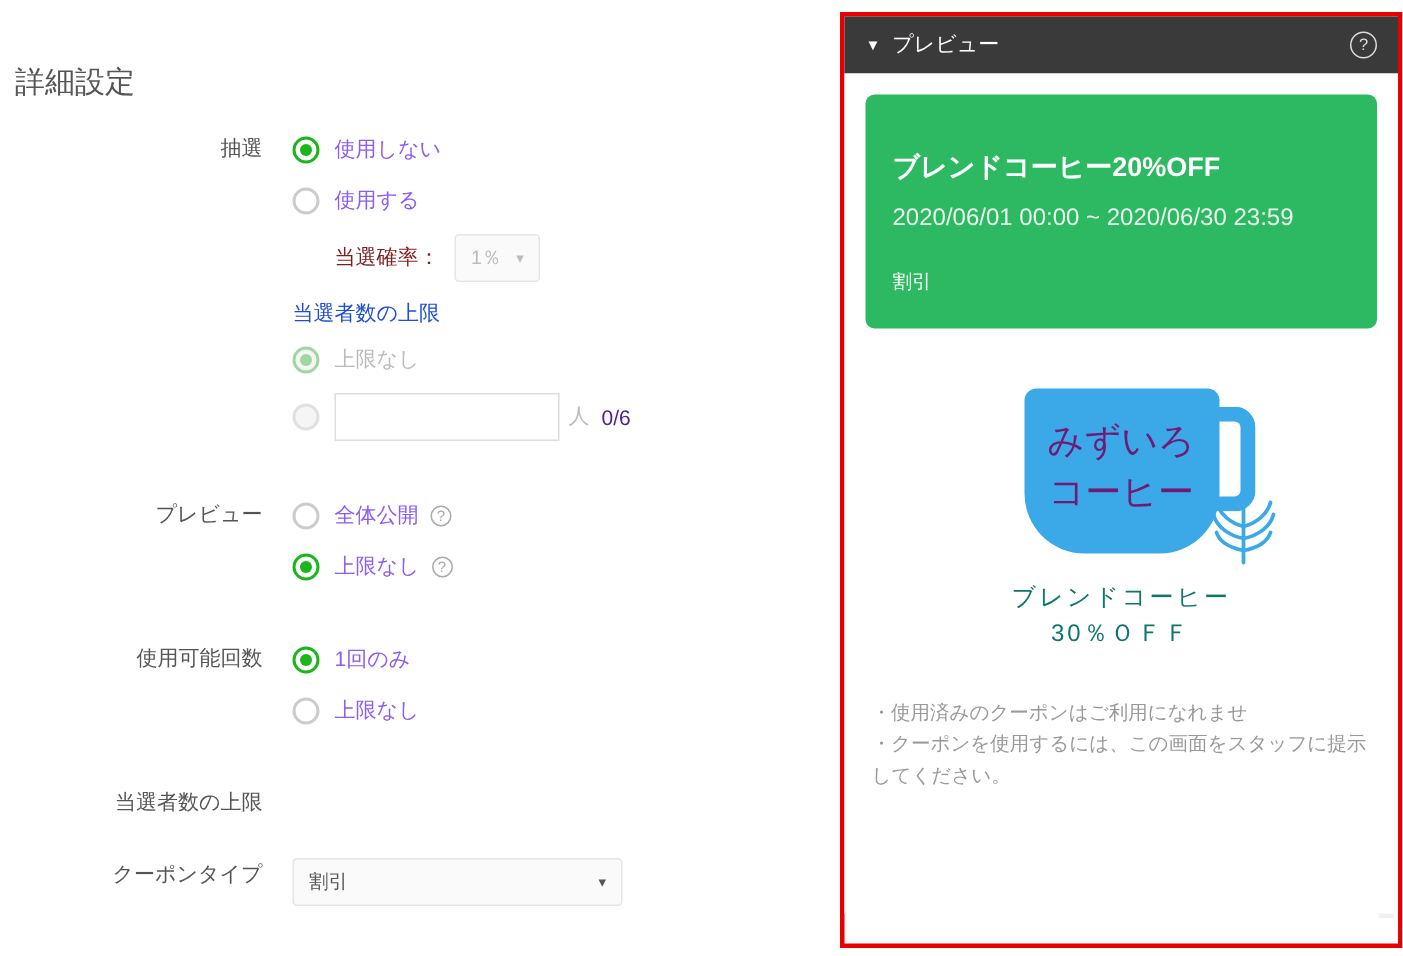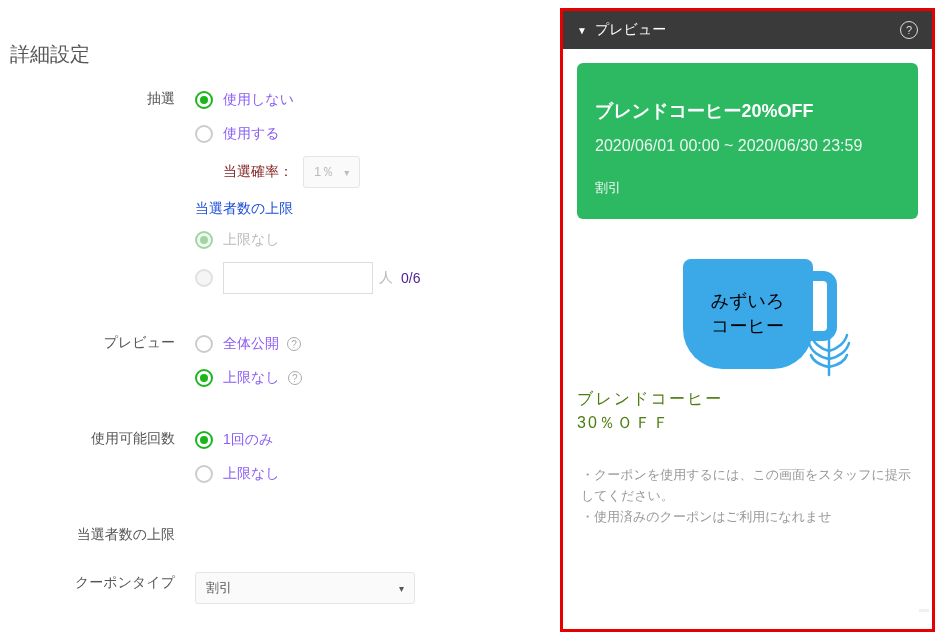--- a/index.html
+++ b/index.html
@@ -39,24 +39,24 @@
 .preview-body { background: #fff; padding: 14px 14px 0 14px; height: 560px; overflow: hidden; position: relative; }
 .scroll-track { position: absolute; right: 3px; top: 46px; width: 10px; height: 555px; background: #f0f0f0; }
 .scroll-thumb { position: absolute; right: 3px; top: 46px; width: 10px; height: 390px; background: #c8c8c8; border-radius: 2px; }
 .coupon-card { background: #2db862; border-radius: 6px; padding: 36px 18px 22px 18px; color: #fff; margin-bottom: 40px; }
 .coupon-title { font-size: 18px; font-weight: 600; margin-bottom: 14px; }
 .coupon-date { font-size: 16px; opacity: 0.9; margin-bottom: 24px; }
 .coupon-type { font-size: 13px; }
 .logo-wrap { text-align: center; margin-bottom: 18px; }
 .cup { width: 130px; height: 110px; background: #3ba8e8; border-radius: 8px 8px 40px 40px; margin: 0 auto; position: relative; display: flex; flex-direction: column; align-items: center; justify-content: center; }
 .cup::after { content: ""; position: absolute; right: -24px; top: 12px; width: 30px; height: 50px; border: 10px solid #3ba8e8; border-left: none; border-radius: 0 14px 14px 0; }
-.cup-text { color: #000000; font-size: 18px; font-family: Liberation Sans, sans-serif; line-height: 1.4; }
+.cup-text { color: #701a75; font-size: 24px; font-family: Liberation Mono, monospace; line-height: 1.4; }
 .leaf { position: absolute; right: -40px; bottom: -8px; width: 48px; height: 60px; }
 .leaf svg { width: 100%; height: 100%; }
-.promo-text { color: #4d7c0f; font-size: 16px; letter-spacing: 2px; line-height: 1.5; font-weight: 500; margin-bottom: 30px; }
+.promo-text { color: #0f766e; font-size: 16px; letter-spacing: 2px; text-align: center; line-height: 1.5; font-weight: 500; margin-bottom: 30px; }
 .notes { color: #999; font-size: 13px; line-height: 1.6; padding: 0 4px; }
 </style>
 </head>
 <body>
 
 <div class="container">
   <div class="left">
     <div class="page-title">詳細設定</div>
 
     <div class="form-row">
@@ -169,18 +169,18 @@
                 </g>
               </svg>
           </div>
         </div>
       </div>
       <div class="promo-text">
         <div>ブレンドコーヒー</div>
         <div>30％ＯＦＦ</div>
       </div>
       <div class="notes">
+        <div>・使用済みのクーポンはご利用になれませ</div>
         <div>・クーポンを使用するには、この画面をスタッフに提示してください。</div>
-        <div>・使用済みのクーポンはご利用になれませ</div>
       </div>
     </div>
   </div>
 </div>
 
 </body></html>

